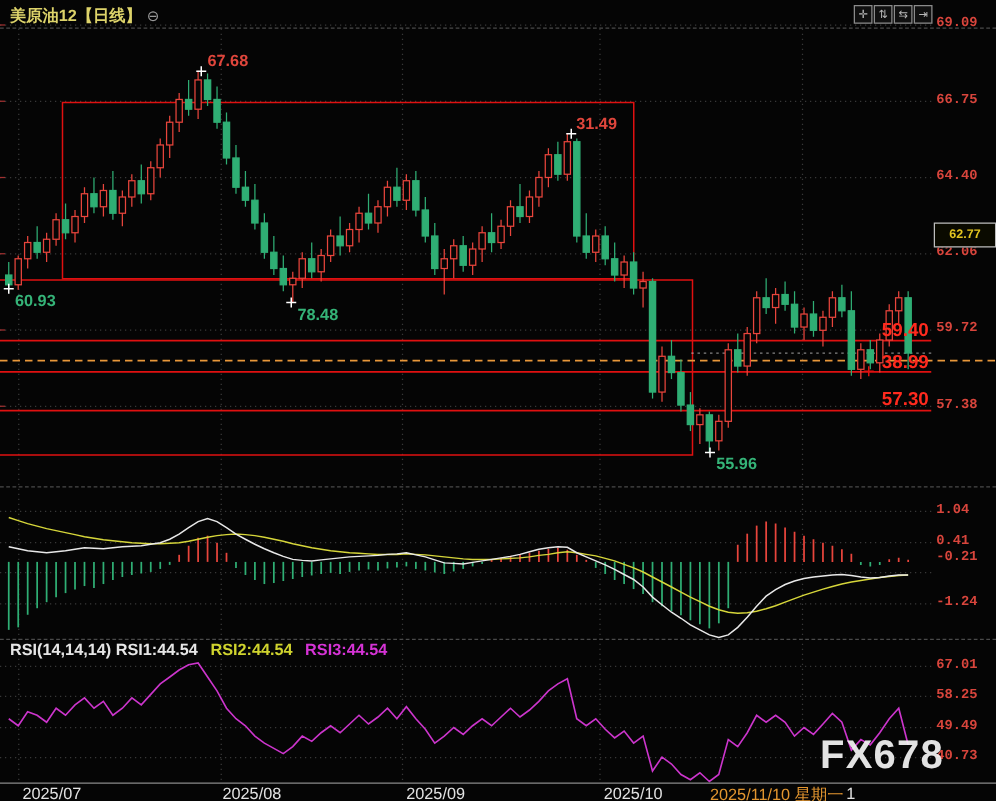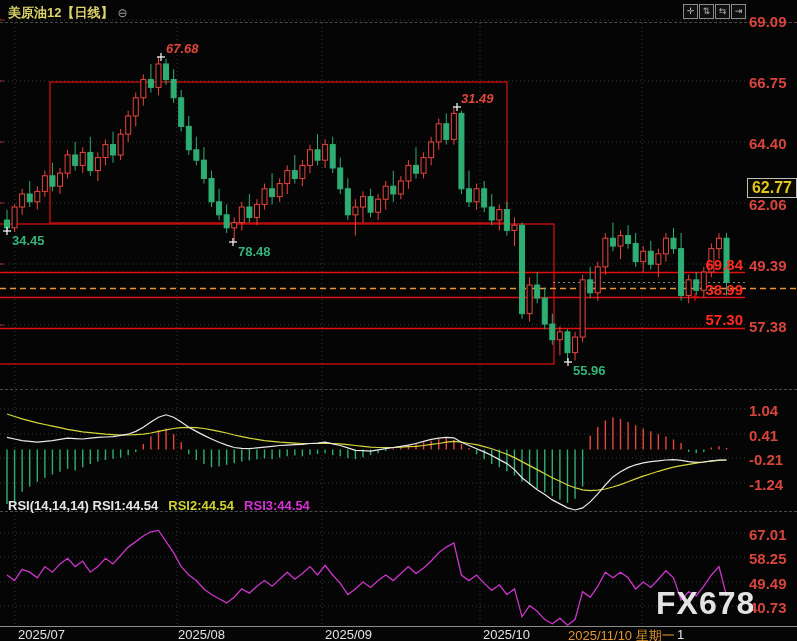--- a/index.html
+++ b/index.html
@@ -6,27 +6,27 @@
   .stage{position:relative;width:797px;height:641px;background:#050505;overflow:hidden;
          font-family:"Liberation Sans",sans-serif;}
   .sep-dash{position:absolute;left:0;width:797px;height:0;border-top:1px dashed #4a4a4a;z-index:3;}
   .sep-solid{position:absolute;left:0;width:797px;height:0;border-top:1px solid #8a8a8a;z-index:3;}
   svg#chart-svg{position:absolute;left:0;top:0;z-index:1;}
   .txt{position:absolute;white-space:nowrap;z-index:4;}
   .title{left:8px;top:4px;font-size:13px;font-weight:bold;color:#ddd36a;}
   .title .collapse{color:#9a9a9a;font-weight:normal;margin-left:4px;font-size:12px;}
   .icon-btn{position:absolute;top:4px;width:13px;height:13px;border:1px solid #8a8a8a;background:#101010;
             color:#b8b8b8;font-size:9px;line-height:13px;text-align:center;z-index:4;}
-  .ytick{left:749px;width:46px;color:#d8453c;font-size:15px;font-weight:bold;}
+  .ytick{left:749px;width:46px;color:#d8453c;font-size:11px;font-weight:bold;font-family:Liberation Mono, monospace;}
   .pricebox{position:absolute;left:747px;top:178px;width:48px;height:18px;border:1px solid #bdbdbd;
-            background:#0a0a00;color:#e3c520;font-size:16px;font-weight:bold;text-align:center;
+            background:#0a0a00;color:#e3c520;font-size:10px;font-weight:bold;text-align:center;
             line-height:18px;z-index:5;}
   .linelbl{width:46px;text-align:right;left:697px;color:#ff2a1e;font-size:15px;font-weight:bold;z-index:4;}
   .ann{font-size:13px;font-weight:bold;}
-  .ann.red{color:#e0463c;font-style:italic;}
+  .ann.red{color:#e0463c;}
   .ann.green{color:#35b478;}
   .ind-row{left:8px;font-size:13px;font-weight:bold;color:#e6e6e6;}
   .ind-row .y{color:#cfd32e;margin-left:10px;}
   .ind-row .m{color:#d633d6;margin-left:10px;}
   .xlbl{top:627px;font-size:13px;color:#e2e2e2;}
   .xlbl.hl{color:#e2952f;}
   .watermark{left:656px;top:585px;font-size:32px;font-weight:bold;letter-spacing:1px;
              color:rgba(244,244,244,0.93);z-index:6;}
 </style>
 </head>
@@ -382,41 +382,41 @@
 
   <div class="sep-dash" style="top:22px"></div>
   <div class="sep-dash" style="top:389px"></div>
   <div class="sep-dash" style="top:511px"></div>
   <div class="sep-solid" style="top:626px"></div>
 
   <div class="txt ytick" style="top:13px">69.09</div>
   <div class="txt ytick" style="top:74px">66.75</div>
   <div class="txt ytick" style="top:135px">64.40</div>
   <div class="txt ytick" style="top:196px">62.06</div>
-  <div class="txt ytick" style="top:257px">49.39</div>
+  <div class="txt ytick" style="top:257px">59.72</div>
   <div class="txt ytick" style="top:318px">57.38</div>
 
   <div class="pricebox">62.77</div>
 
-  <div class="txt linelbl" style="top:256px">69.84</div>
+  <div class="txt linelbl" style="top:256px">59.40</div>
   <div class="txt linelbl" style="top:281px">38.99</div>
   <div class="txt linelbl" style="top:311px">57.30</div>
 
   <div class="txt ann red" style="left:166px;top:41px">67.68</div>
   <div class="txt ann red" style="left:461px;top:91px">31.49</div>
-  <div class="txt ann green" style="left:12px;top:233px">34.45</div>
+  <div class="txt ann green" style="left:12px;top:233px">60.93</div>
   <div class="txt ann green" style="left:238px;top:244px">78.48</div>
   <div class="txt ann green" style="left:573px;top:363px">55.96</div>
 
   <div class="txt ytick" style="top:402px">1.04</div>
   <div class="txt ytick" style="top:427px">0.41</div>
-  <div class="txt ytick" style="top:451px">-0.21</div>
+  <div class="txt ytick" style="top:440px">-0.21</div>
   <div class="txt ytick" style="top:476px">-1.24</div>
 
-  <div class="txt ind-row" style="top:498px">
+  <div class="txt ind-row" style="top:512px">
     <span>RSI(14,14,14) RSI1:44.54</span><span class="y">RSI2:44.54</span><span class="m">RSI3:44.54</span>
   </div>
   <div class="txt ytick" style="top:526px">67.01</div>
   <div class="txt ytick" style="top:550px">58.25</div>
   <div class="txt ytick" style="top:575px">49.49</div>
   <div class="txt ytick" style="top:599px">40.73</div>
 
   <div class="txt xlbl" style="left:18px">2025/07</div>
   <div class="txt xlbl" style="left:178px">2025/08</div>
   <div class="txt xlbl" style="left:325px">2025/09</div>

